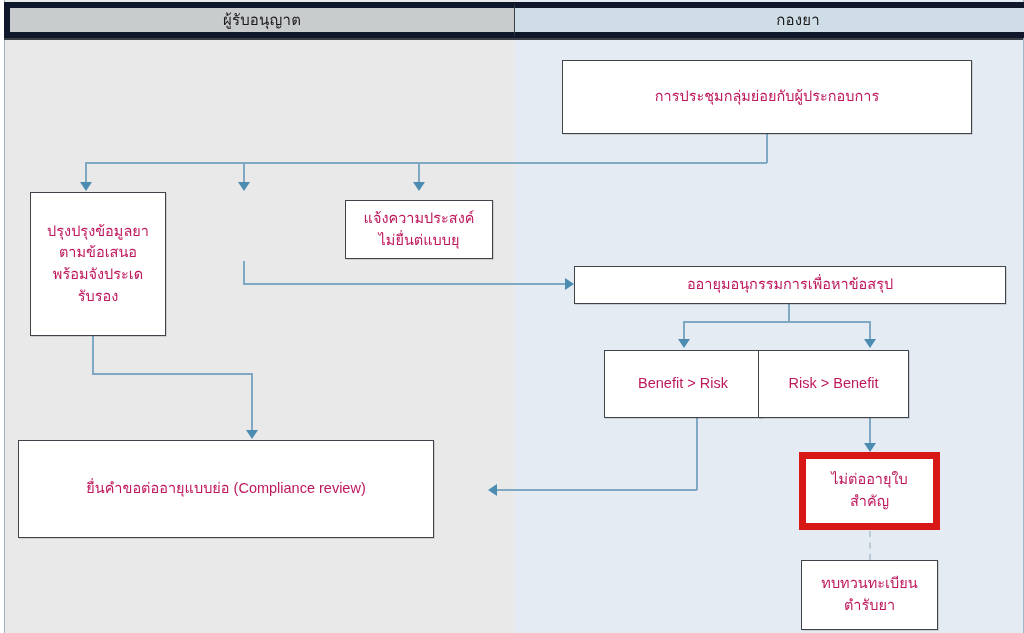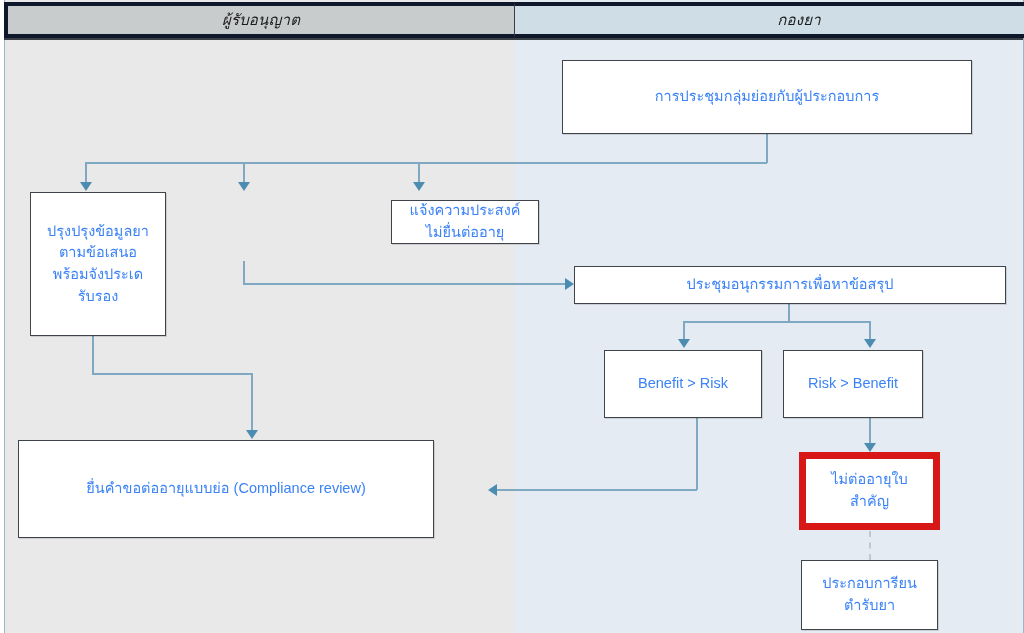--- a/index.html
+++ b/index.html
@@ -34,26 +34,25 @@
     background: #e4ebf2;
     border-right: 1px solid #9fb6c6;
   }
   .lane-header {
     position: absolute;
     top: 2px;
     height: 36px;
     display: flex;
     align-items: center;
     justify-content: center;
-    border: 4px solid #0f172a;
+    border: 6px solid #0f172a;
     box-sizing: border-box;
     font-size: 15px;
     color: #1b1b1b;
     letter-spacing: .2px;
-    font-style: italic;
   }
   .lane-header.left {
     left: 4px;
     width: 511px;
     background: #c9cccd;
     border-right: 1px solid #3a3f46;
   }
   .lane-header.right {
     left: 515px;
     width: 572px;
@@ -71,21 +70,21 @@
   
   .node {
     position: absolute;
     box-sizing: border-box;
     background: #ffffff;
     border: 1.6px solid #3f444b;
     display: flex;
     align-items: center;
     justify-content: center;
     text-align: center;
-    color: #3b82f6;
+    color: #be185d;
     font-size: 14.5px;
     line-height: 1.5;
     padding: 0 8px;
     box-shadow: 1px 1px 0 rgba(0,0,0,0.12);
   }
   .node.red {
     border: 7px solid #d81717;
     box-shadow: none;
   }
   .node .txt { display: block; width: 100%; }
@@ -182,46 +181,46 @@
   <div class="node" style="left:30px; top:192px; width:136px; height:144px;">
     <span class="txt">
       <span>ปรุงปรุงข้อมูลยา</span><br>
       <span>ตามข้อเสนอ</span><br>
       <span>พร้อมจังประเด</span><br>
       <span>รับรอง</span>
     </span>
   </div>
 
 
-  <div class="node" style="left:345px; top:200px; width:148px; height:44px;margin-left:46px;">
+  <div class="node" style="left:345px; top:200px; width:148px; height:59px;">
     <span class="txt">
       <span>แจ้งความประสงค์</span><br>
-      <span>ไม่ยื่นต่ออายุ</span>
+      <span>ไม่ยื่นต่แบบยุ</span>
     </span>
   </div>
 
   <div class="node" style="left:574px; top:266px; width:432px; height:38px;">
-    <span class="txt">ประชุมอนุกรรมการเพื่อหาข้อสรุป</span>
+    <span class="txt">ออายุมอนุกรรมการเพื่อหาข้อสรุป</span>
   </div>
 
   <div class="node" style="left:604px; top:350px; width:158px; height:68px;">
     <span class="txt">Benefit &gt; Risk</span>
   </div>
 
-  <div class="node" style="left:783px; top:350px; width:140px; height:68px;">
+  <div class="node" style="left:758px; top:350px; width:151px; height:68px;">
     <span class="txt">Risk &gt; Benefit</span>
   </div>
 
   <div class="node red" style="left:799px; top:452px; width:141px; height:78px;">
     <span class="txt">ไม่ต่ออายุใบสำคัญ</span>
   </div>
 
   <div class="node" style="left:801px; top:560px; width:137px; height:70px;">
     <span class="txt">
-      <span>ประกอบการียน</span><br>
+      <span>ทบทวนทะเบียน</span><br>
       <span>ตำรับยา</span>
     </span>
   </div>
 
   <div class="node" style="left:18px; top:440px; width:416px; height:98px;">
     <span class="txt">ยื่นคำขอต่ออายุแบบย่อ (Compliance review)</span>
   </div>
 
 </div>
 

